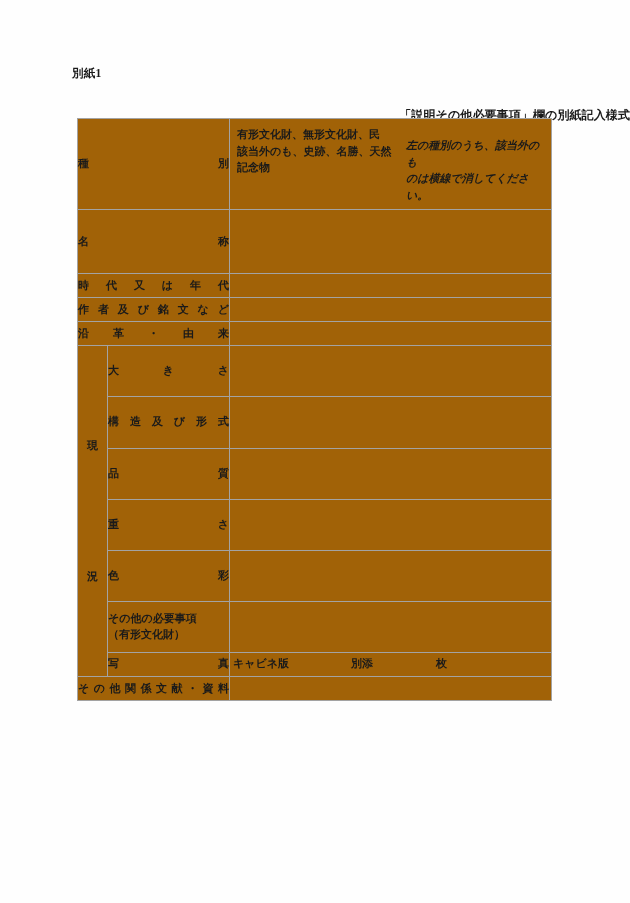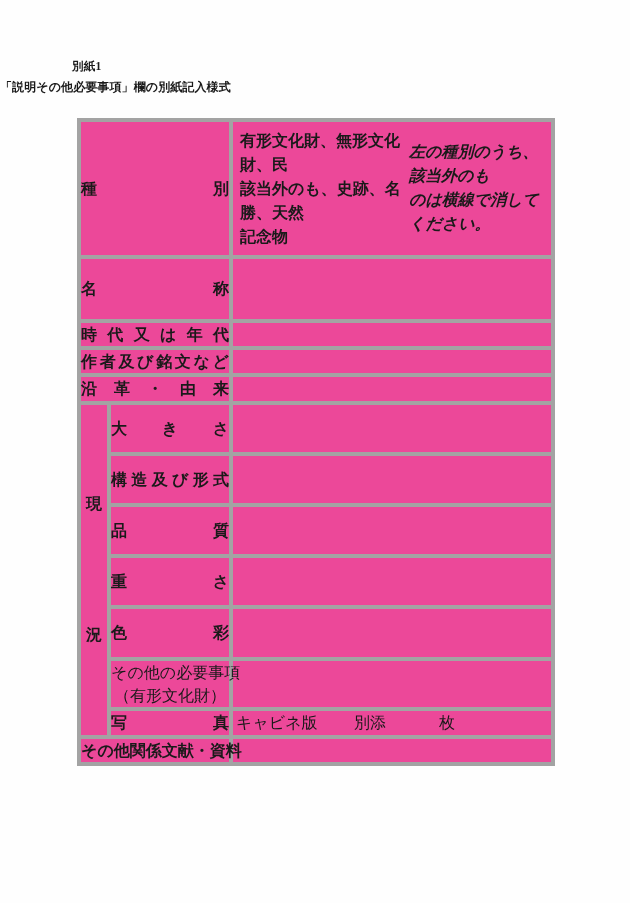--- a/index.html
+++ b/index.html
@@ -20,57 +20,57 @@
   .page {
     position: absolute;
     inset: 0;
     background: #fefefe;
   }
 
   
   .doc-label {
     position: absolute;
     left: 72px;
-    top: 61px;
+    top: 68px;
     font-size: 11.5px;
     font-weight: bold;
     letter-spacing: 0.2px;
     line-height: 1;
     white-space: nowrap;
   }
 
   .doc-title {
     position: absolute;
     left: 0;
     right: 0;
-    top: 80px;
-    text-align: left;
+    top: 108px;
+    text-align: right;
     font-size: 12px;
     font-weight: bold;
     line-height: 1.3;
     letter-spacing: 0.1px;
     white-space: nowrap;
   }
 
   
   .form-table {
     position: absolute;
     left: 77px;
     top: 118px;
     width: 474px;
     border-collapse: collapse;
     table-layout: fixed;
   }
   .form-table td {
-    border: 4px solid #a3a3a3;
+    border: 1px solid #a3a3a3;
     padding: 0;
     vertical-align: middle;
-    font-size: 16px;
+    font-size: 11px;
     line-height: 1.45;
-    background: #ec4899;
+    background: #a16207;
   }
 
   
   .lbl {
     font-weight: bold;
     padding: 0 9px;
     white-space: nowrap;
   }
   .lbl .spread {
     display: flex;
@@ -93,22 +93,21 @@
     align-items: center;
     height: 100%;
     min-height: 330px;
     padding: 34px 0;
     box-sizing: border-box;
   }
   .vlbl .vstack > span { display: block; line-height: 1; }
 
   
   .lbl-2line {
-    font-weight: normal;
-    text-align: center;
+    font-weight: bold;
     padding: 5px 8px;
     line-height: 1.75;
     white-space: nowrap;
   }
   .lbl-2line span { display: block; }
 
   
   .val { padding: 0 6px; }
 
   
@@ -133,21 +132,21 @@
     padding-left: 6px;
     padding-top: 11px;
     box-sizing: border-box;
     font-style: italic;
   }
 
   
   .photo-row {
     display: flex;
     align-items: center;
-    font-weight: normal;
+    font-weight: bold;
     white-space: nowrap;
     padding-left: 3px;
   }
   .photo-row .f-size   { width: 118px; }
   .photo-row .f-attach { width: 85px; }
   .photo-row .f-unit   { width: 40px; }
 
   
   .h-kind   { height: 68px; }
   .h-name   { height: 64px; }

